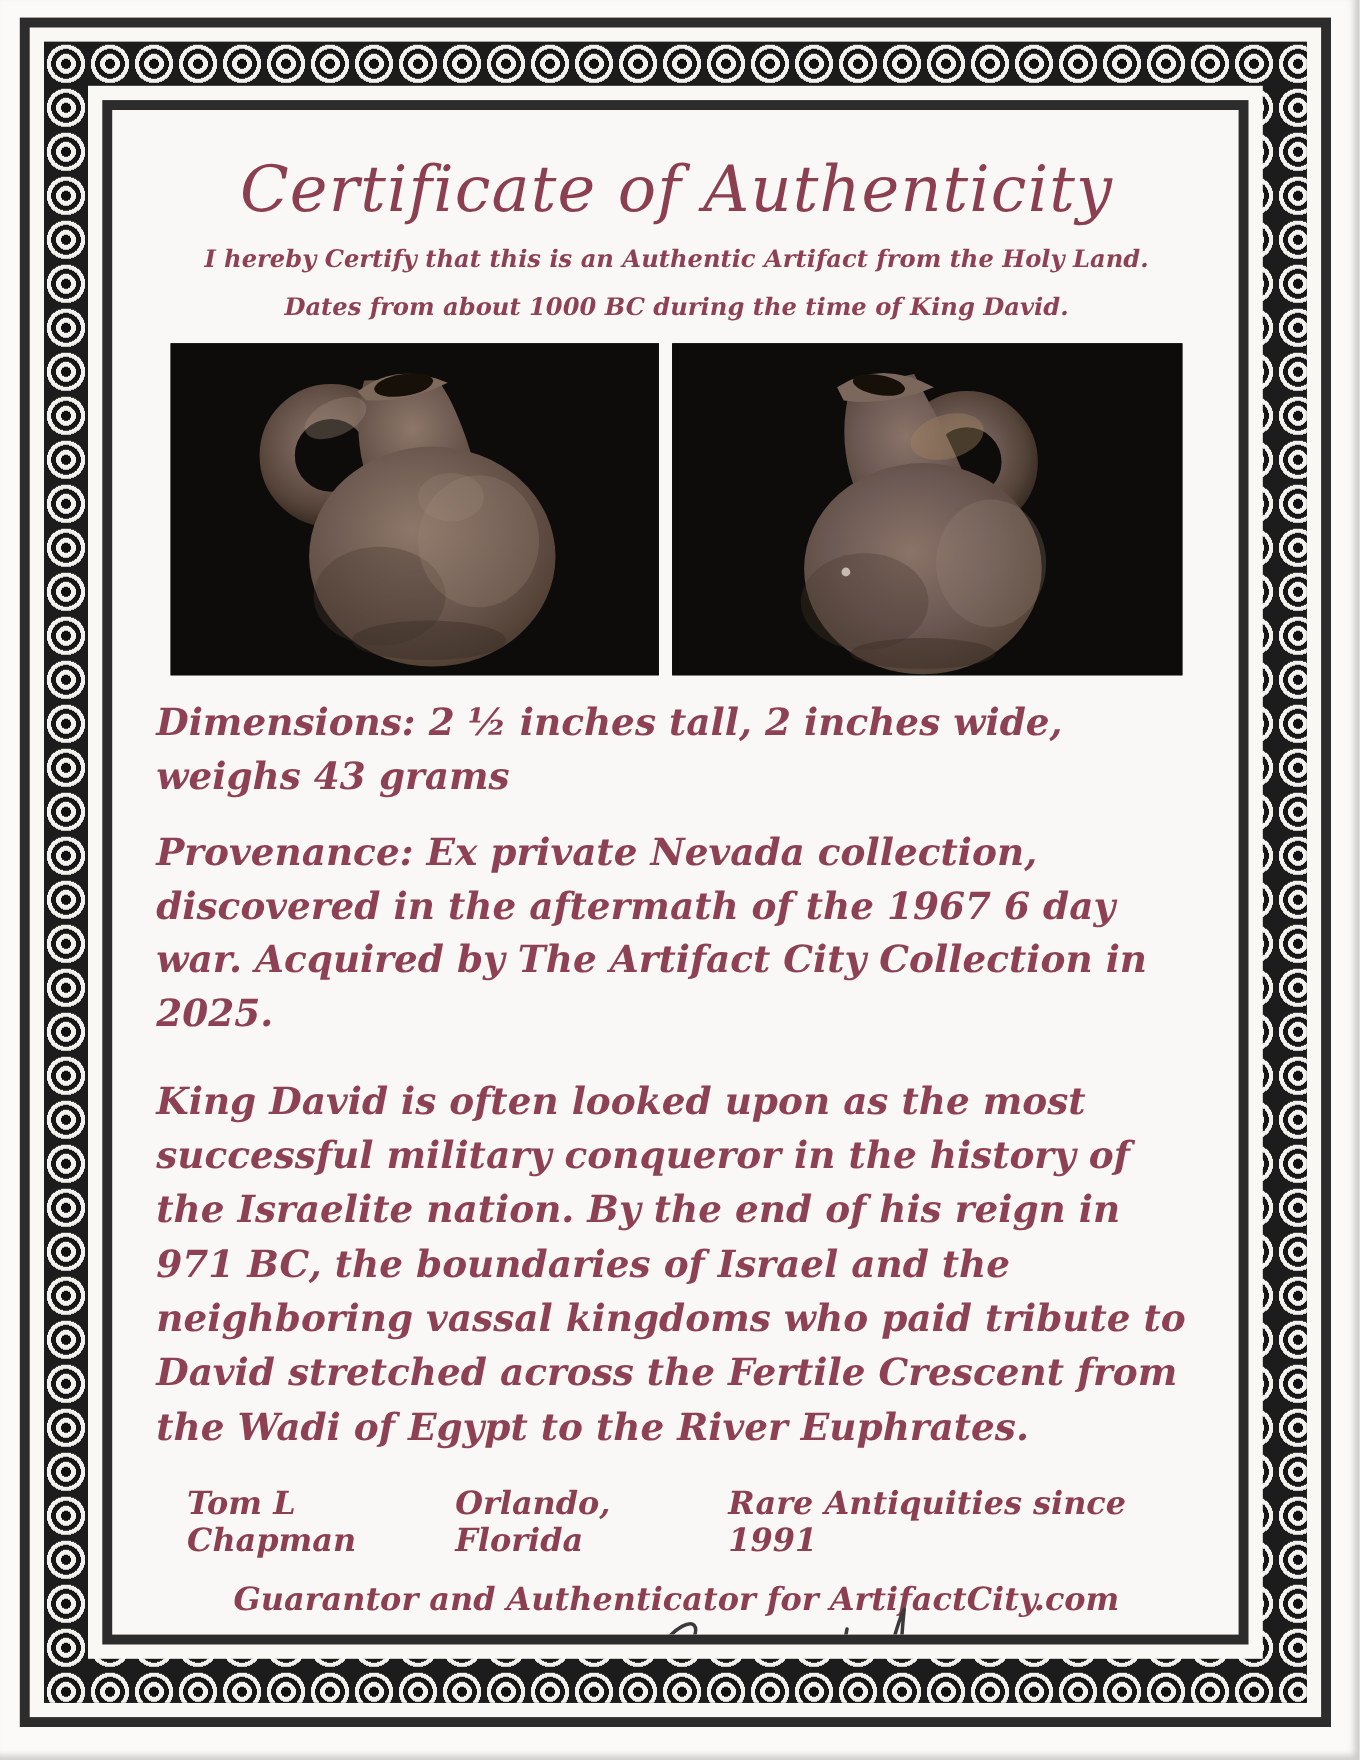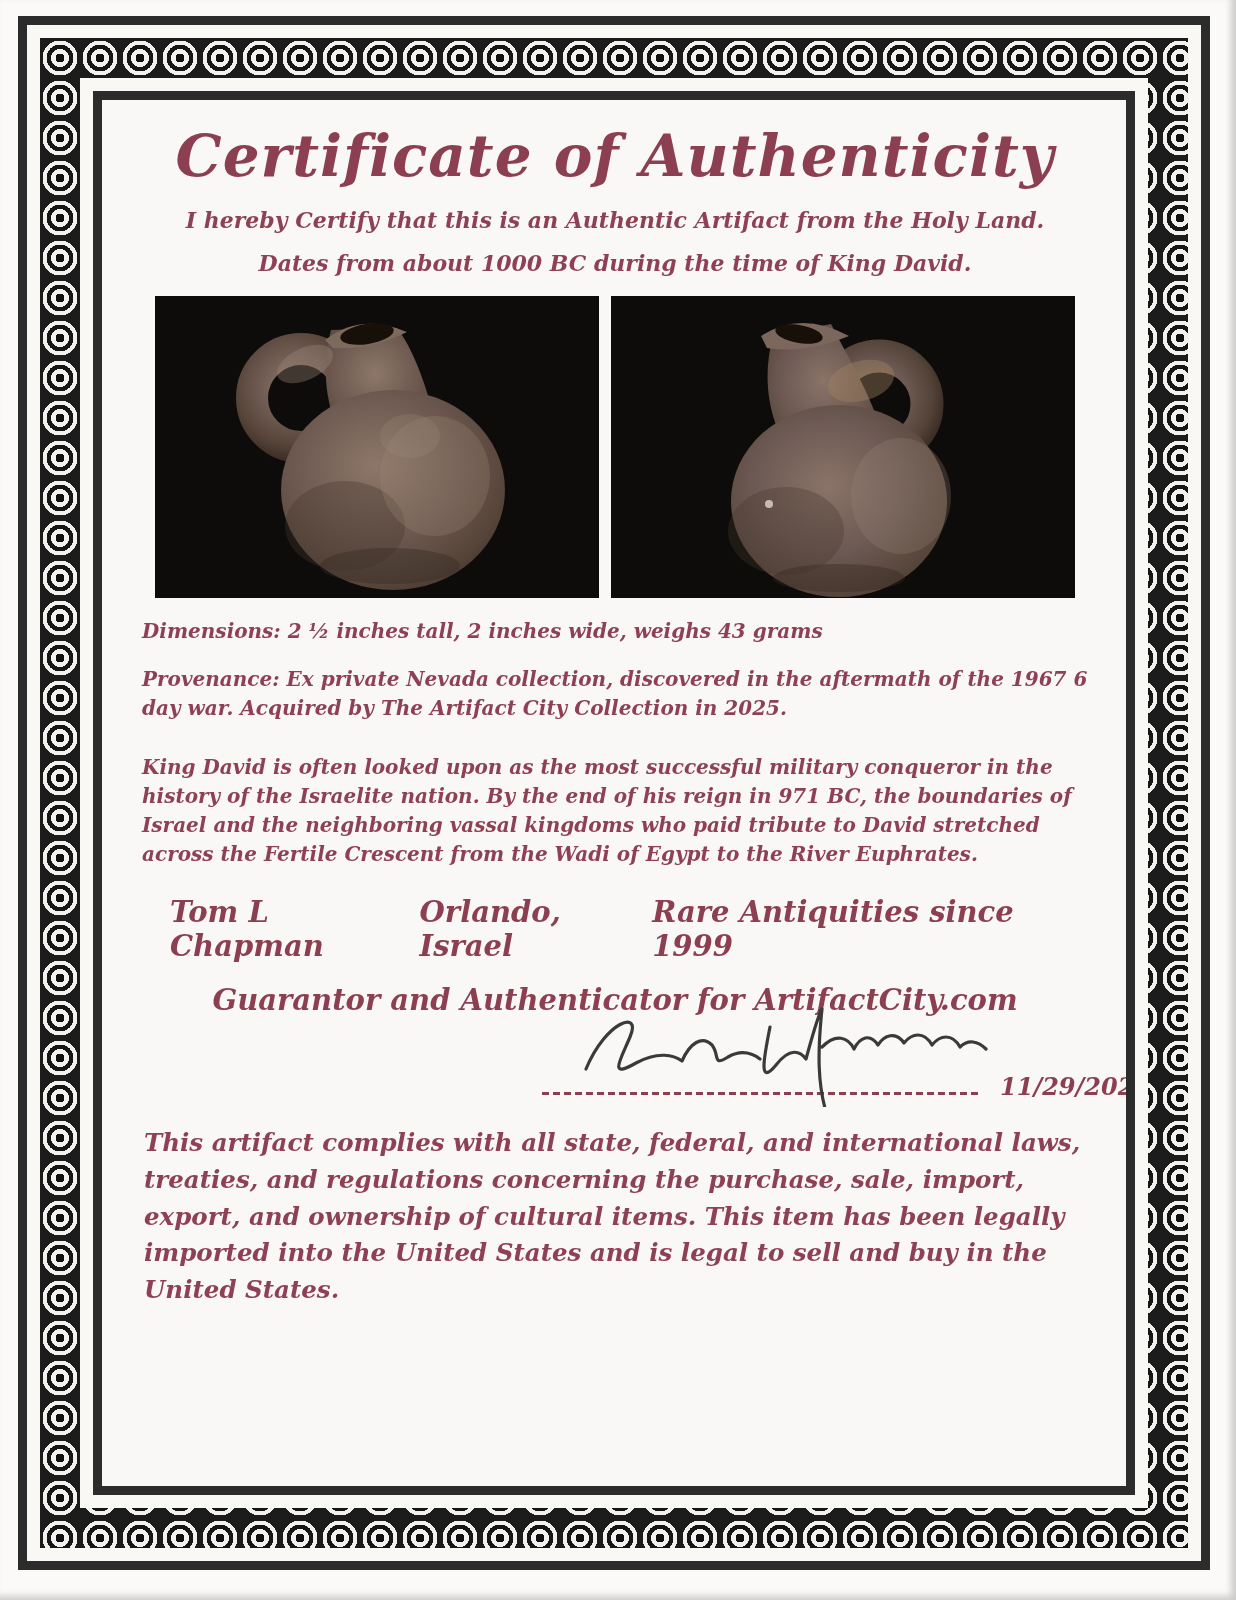--- a/index.html
+++ b/index.html
@@ -36,25 +36,25 @@
   .frame-inner {
     width: 100%; height: 100%;
     border: 9px solid #2c2c2c;
     background: #faf8f6;
     padding: 14px 38px 0 40px;
     overflow: hidden;
   }
   .page-title {
     text-align: center;
     font-style: italic;
-    font-weight: bold;
+    font-weight: normal;
     font-size: 58px;
     letter-spacing: 1px;
     color: #8c3f50;
-    margin-top: 8px;
+    margin-top: 24px;
   }
   .subtitle {
     text-align: center;
     font-style: italic;
     font-weight: bold;
     font-size: 22px;
     color: #8e4154;
     margin-top: 17px;
   }
   .photos {
@@ -66,21 +66,21 @@
   .photo {
     background: #0e0c0a;
     height: 302px;
   }
   .photo.left { width: 444px; }
   .photo.right { width: 464px; }
   .photo svg { display: block; width: 100%; height: 100%; }
   .body-par {
     font-style: italic;
     font-weight: bold;
-    font-size: 20px;
+    font-size: 34px;
     line-height: 1.45;
     color: #8e4154;
     width: 952px;
     margin-top: 19px;
   }
   .body-par .lead { font-weight: bold; }
   .history { margin-top: 30px; }
   .names-row {
     display: flex;
     justify-content: center;
@@ -193,22 +193,22 @@
 
         <p class="body-par"><span class="lead">Dimensions:</span><span> 2 ½ inches tall, 2 inches wide, weighs 43 grams</span></p>
 
         <p class="body-par"><span class="lead">Provenance:</span><span> Ex private Nevada collection, discovered in the aftermath of the 1967 6 day war. Acquired by The Artifact City Collection in 2025.</span></p>
 
 
         <p class="body-par history">King David is often looked upon as the most successful military conqueror in the history of the Israelite nation. By the end of his reign in 971 BC, the boundaries of Israel and the neighboring vassal kingdoms who paid tribute to David stretched across the Fertile Crescent from the Wadi of Egypt to the River Euphrates.</p>
 
         <div class="names-row">
           <span>Tom L Chapman</span>
-          <span>Orlando, Israel</span>
-          <span>Rare Antiquities since 1999</span>
+          <span>Orlando, Florida</span>
+          <span>Rare Antiquities since 1991</span>
         </div>
 
         <p class="guarantor-line">Guarantor and Authenticator for ArtifactCity.com</p>
 
         <div class="sig-row">
           <div class="sig-line"></div>
           <svg class="sig-svg" viewBox="0 0 430 104">
             <path d="M14 66 C34 18 70 6 58 34 C48 58 36 76 64 60 C86 48 102 52 110 58
                      C118 40 130 32 140 42 C148 52 140 64 156 54 C170 46 180 50 188 56
                      M198 24 C192 54 186 84 204 62 C218 44 228 48 234 56

